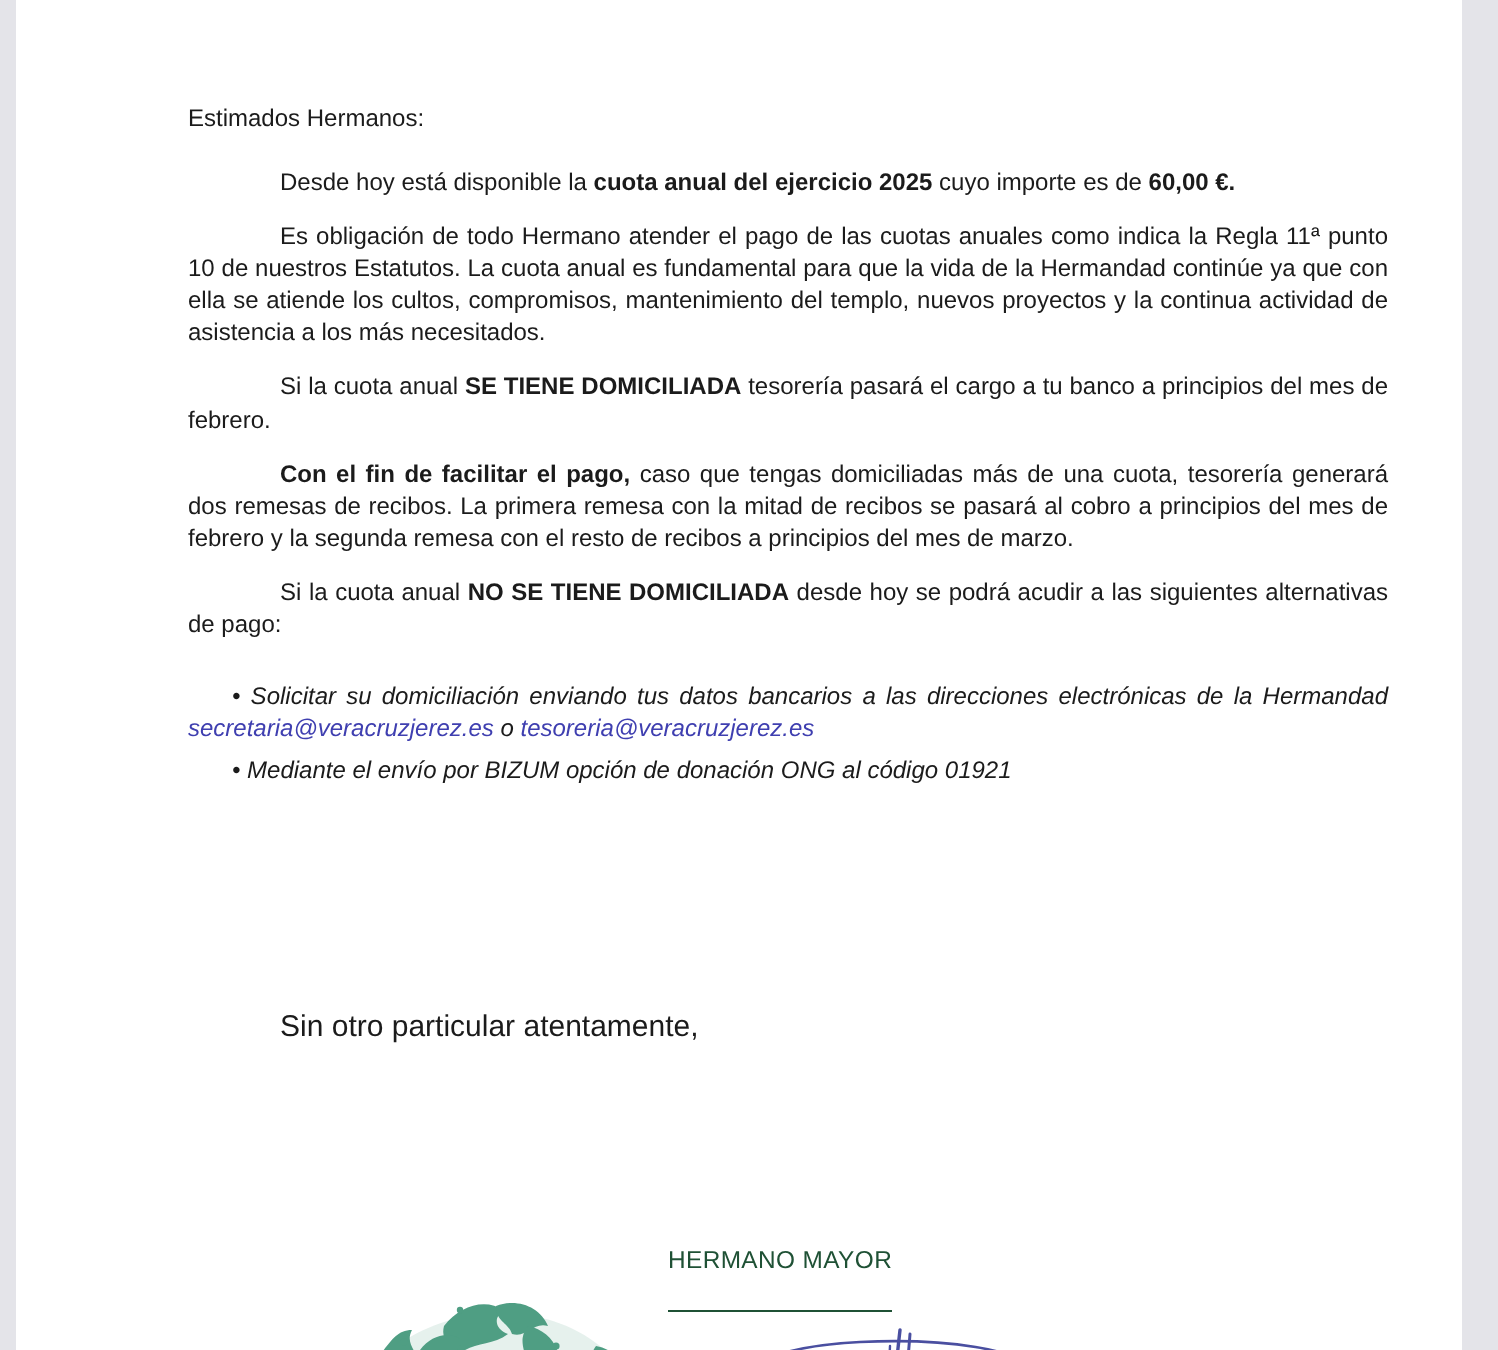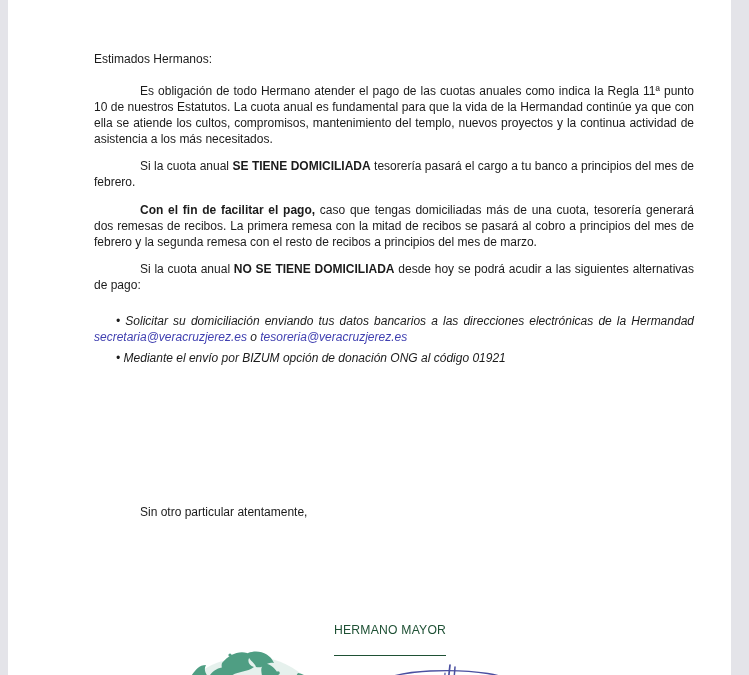--- a/index.html
+++ b/index.html
@@ -82,21 +82,21 @@
   .closing { margin-bottom: 0; }
 
   .sign-block {
     position: absolute;
     left: 86px;
     top: 505px;
     width: 600px;
   }
   .closing-line {
     text-indent: 46px;
-    font-size: 12px;
+    font-size: 15px;
     color: #1b1b1b;
   }
 
   .signature-area {
     position: absolute;
     left: 0;
     top: 56px;
     width: 600px;
     height: 160px;
   }
@@ -134,20 +134,23 @@
 </head>
 <body>
 
 <div class="page-viewport">
   <div class="page-sheet">
 
     <div class="doc-body">
 
       <p class="salutation">Estimados Hermanos:</p>
 
+      <p class="indent">
+        <span>Desde hoy está disponible la </span><b>cuota anual del ejercicio 2025</b><span> cuyo importe es de </span><b>60,00 €.</b>
+      </p>
 
       <p class="indent">
         <span>Es obligación de todo Hermano atender el pago de las cuotas anuales como indica la Regla 11ª punto 10 de nuestros Estatutos. La cuota anual es fundamental para que la vida de la Hermandad continúe ya que con ella se atiende los cultos, compromisos, mantenimiento del templo, nuevos proyectos y la continua actividad de asistencia a los más necesitados.</span>
       </p>
 
       <p class="indent">
         <span>Si la cuota anual </span><b>SE TIENE DOMICILIADA</b><span> tesorería pasará el cargo a tu banco a principios del mes de febrero.</span>
       </p>
 
       <p class="indent">

